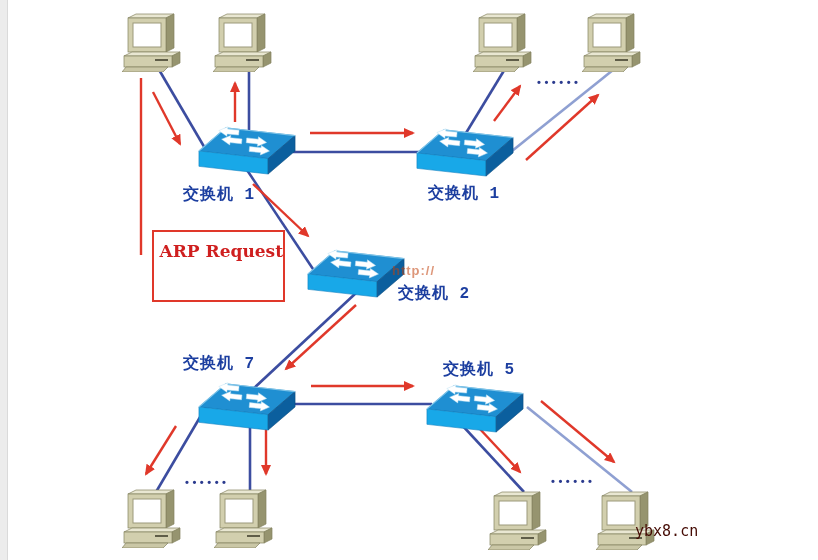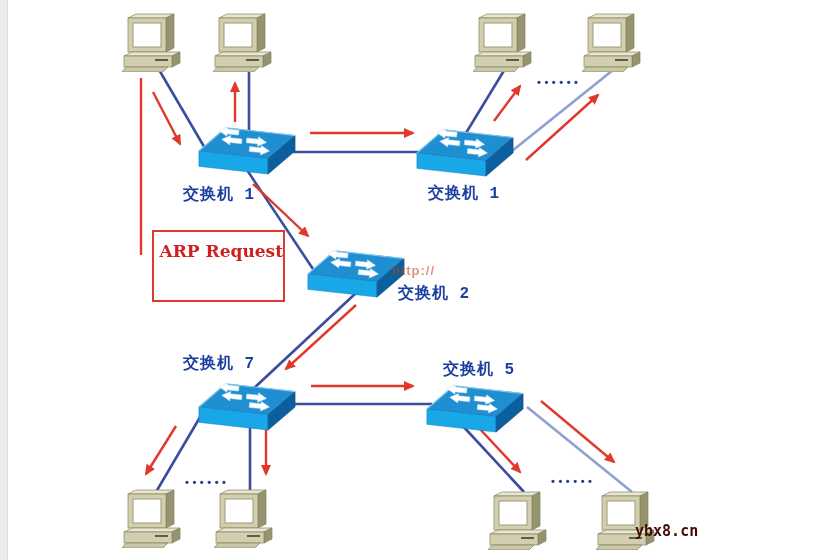--- a/index.html
+++ b/index.html
@@ -47,21 +47,21 @@
   }
   .note{
     position:absolute;left:545px;top:192px;width:210px;
     font-family:"DejaVu Serif","Liberation Serif",serif;font-weight:bold;
     font-size:18px;line-height:29px;letter-spacing:.5px;
     color:var(--text-black,#141414);white-space:nowrap;
   }
   .site-mark{
     position:absolute;left:635px;top:522px;
     font-family:"DejaVu Sans Mono","Liberation Mono",monospace;
-    font-weight:bold;font-size:15px;color:var(--watermark-red,#450b04);
+    font-weight:normal;font-size:15px;color:var(--watermark-red,#450b04);
   }
   .faint-url{
     position:absolute;left:350px;top:263px;font-size:13px;font-weight:bold;
     letter-spacing:1px;color:#c2410c;opacity:.55;
     font-family:"Liberation Sans",sans-serif;
     margin-left:42px;
   }
 </style>
 </head>
 <body>

